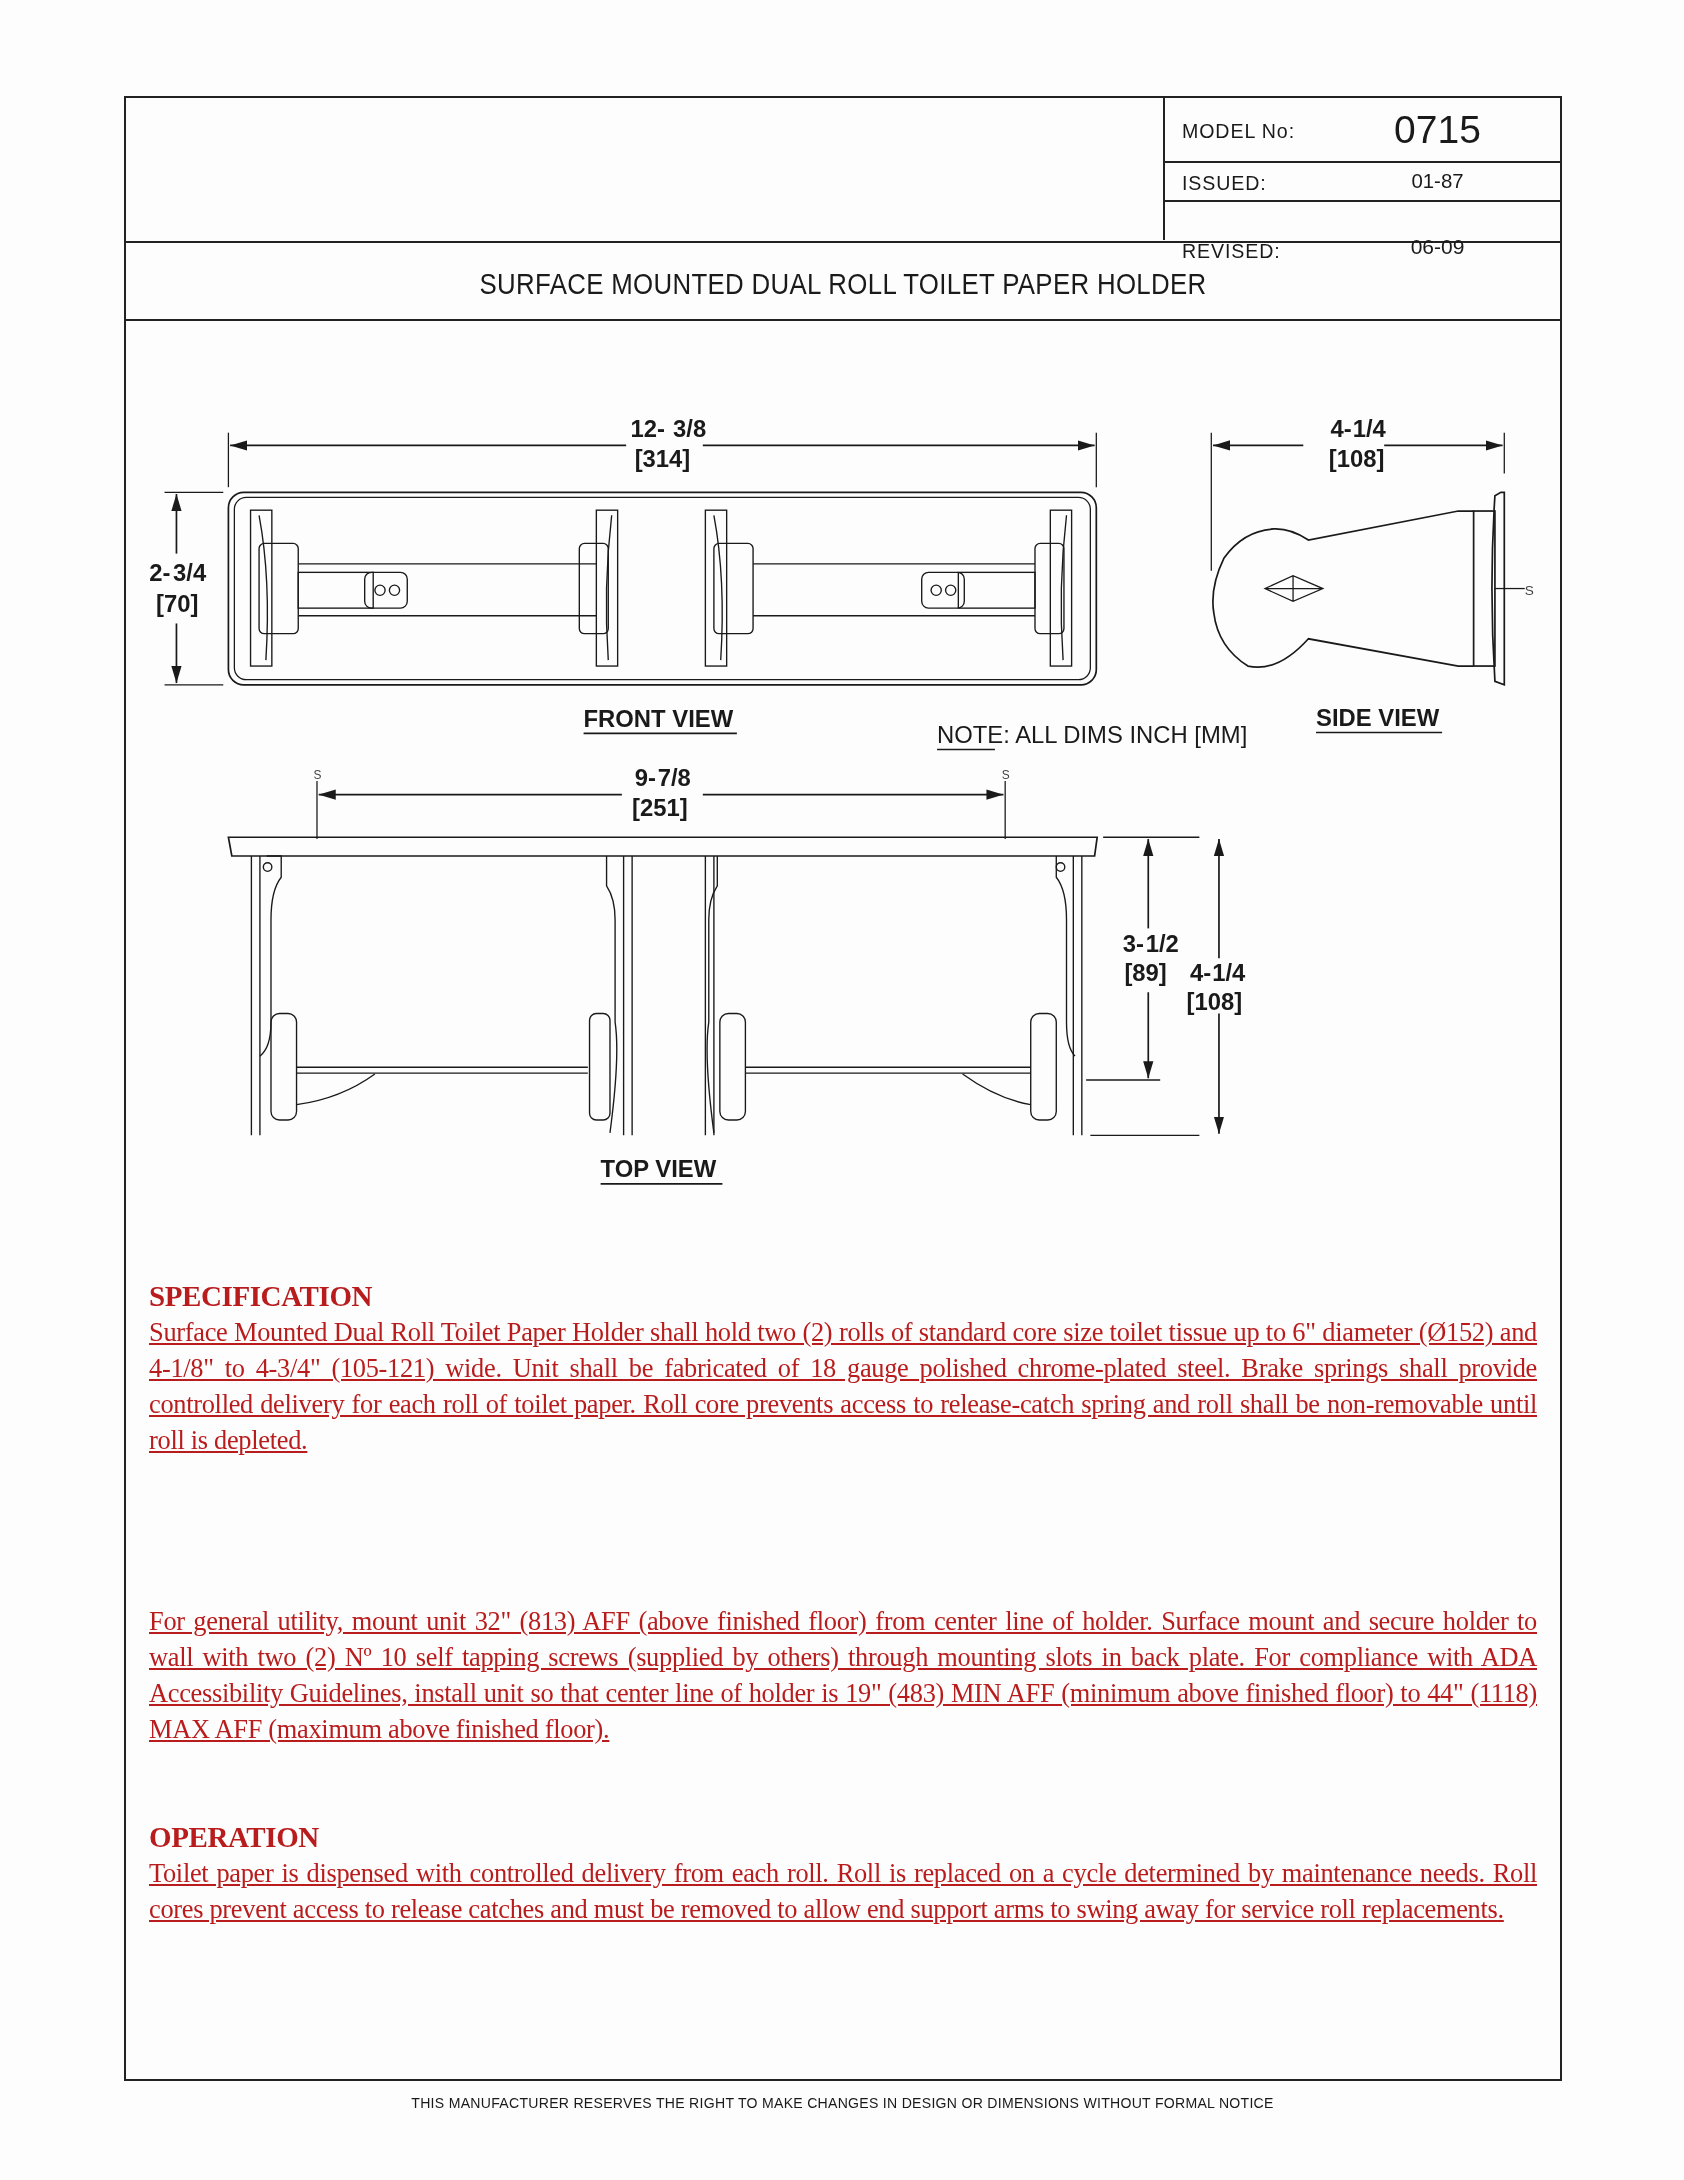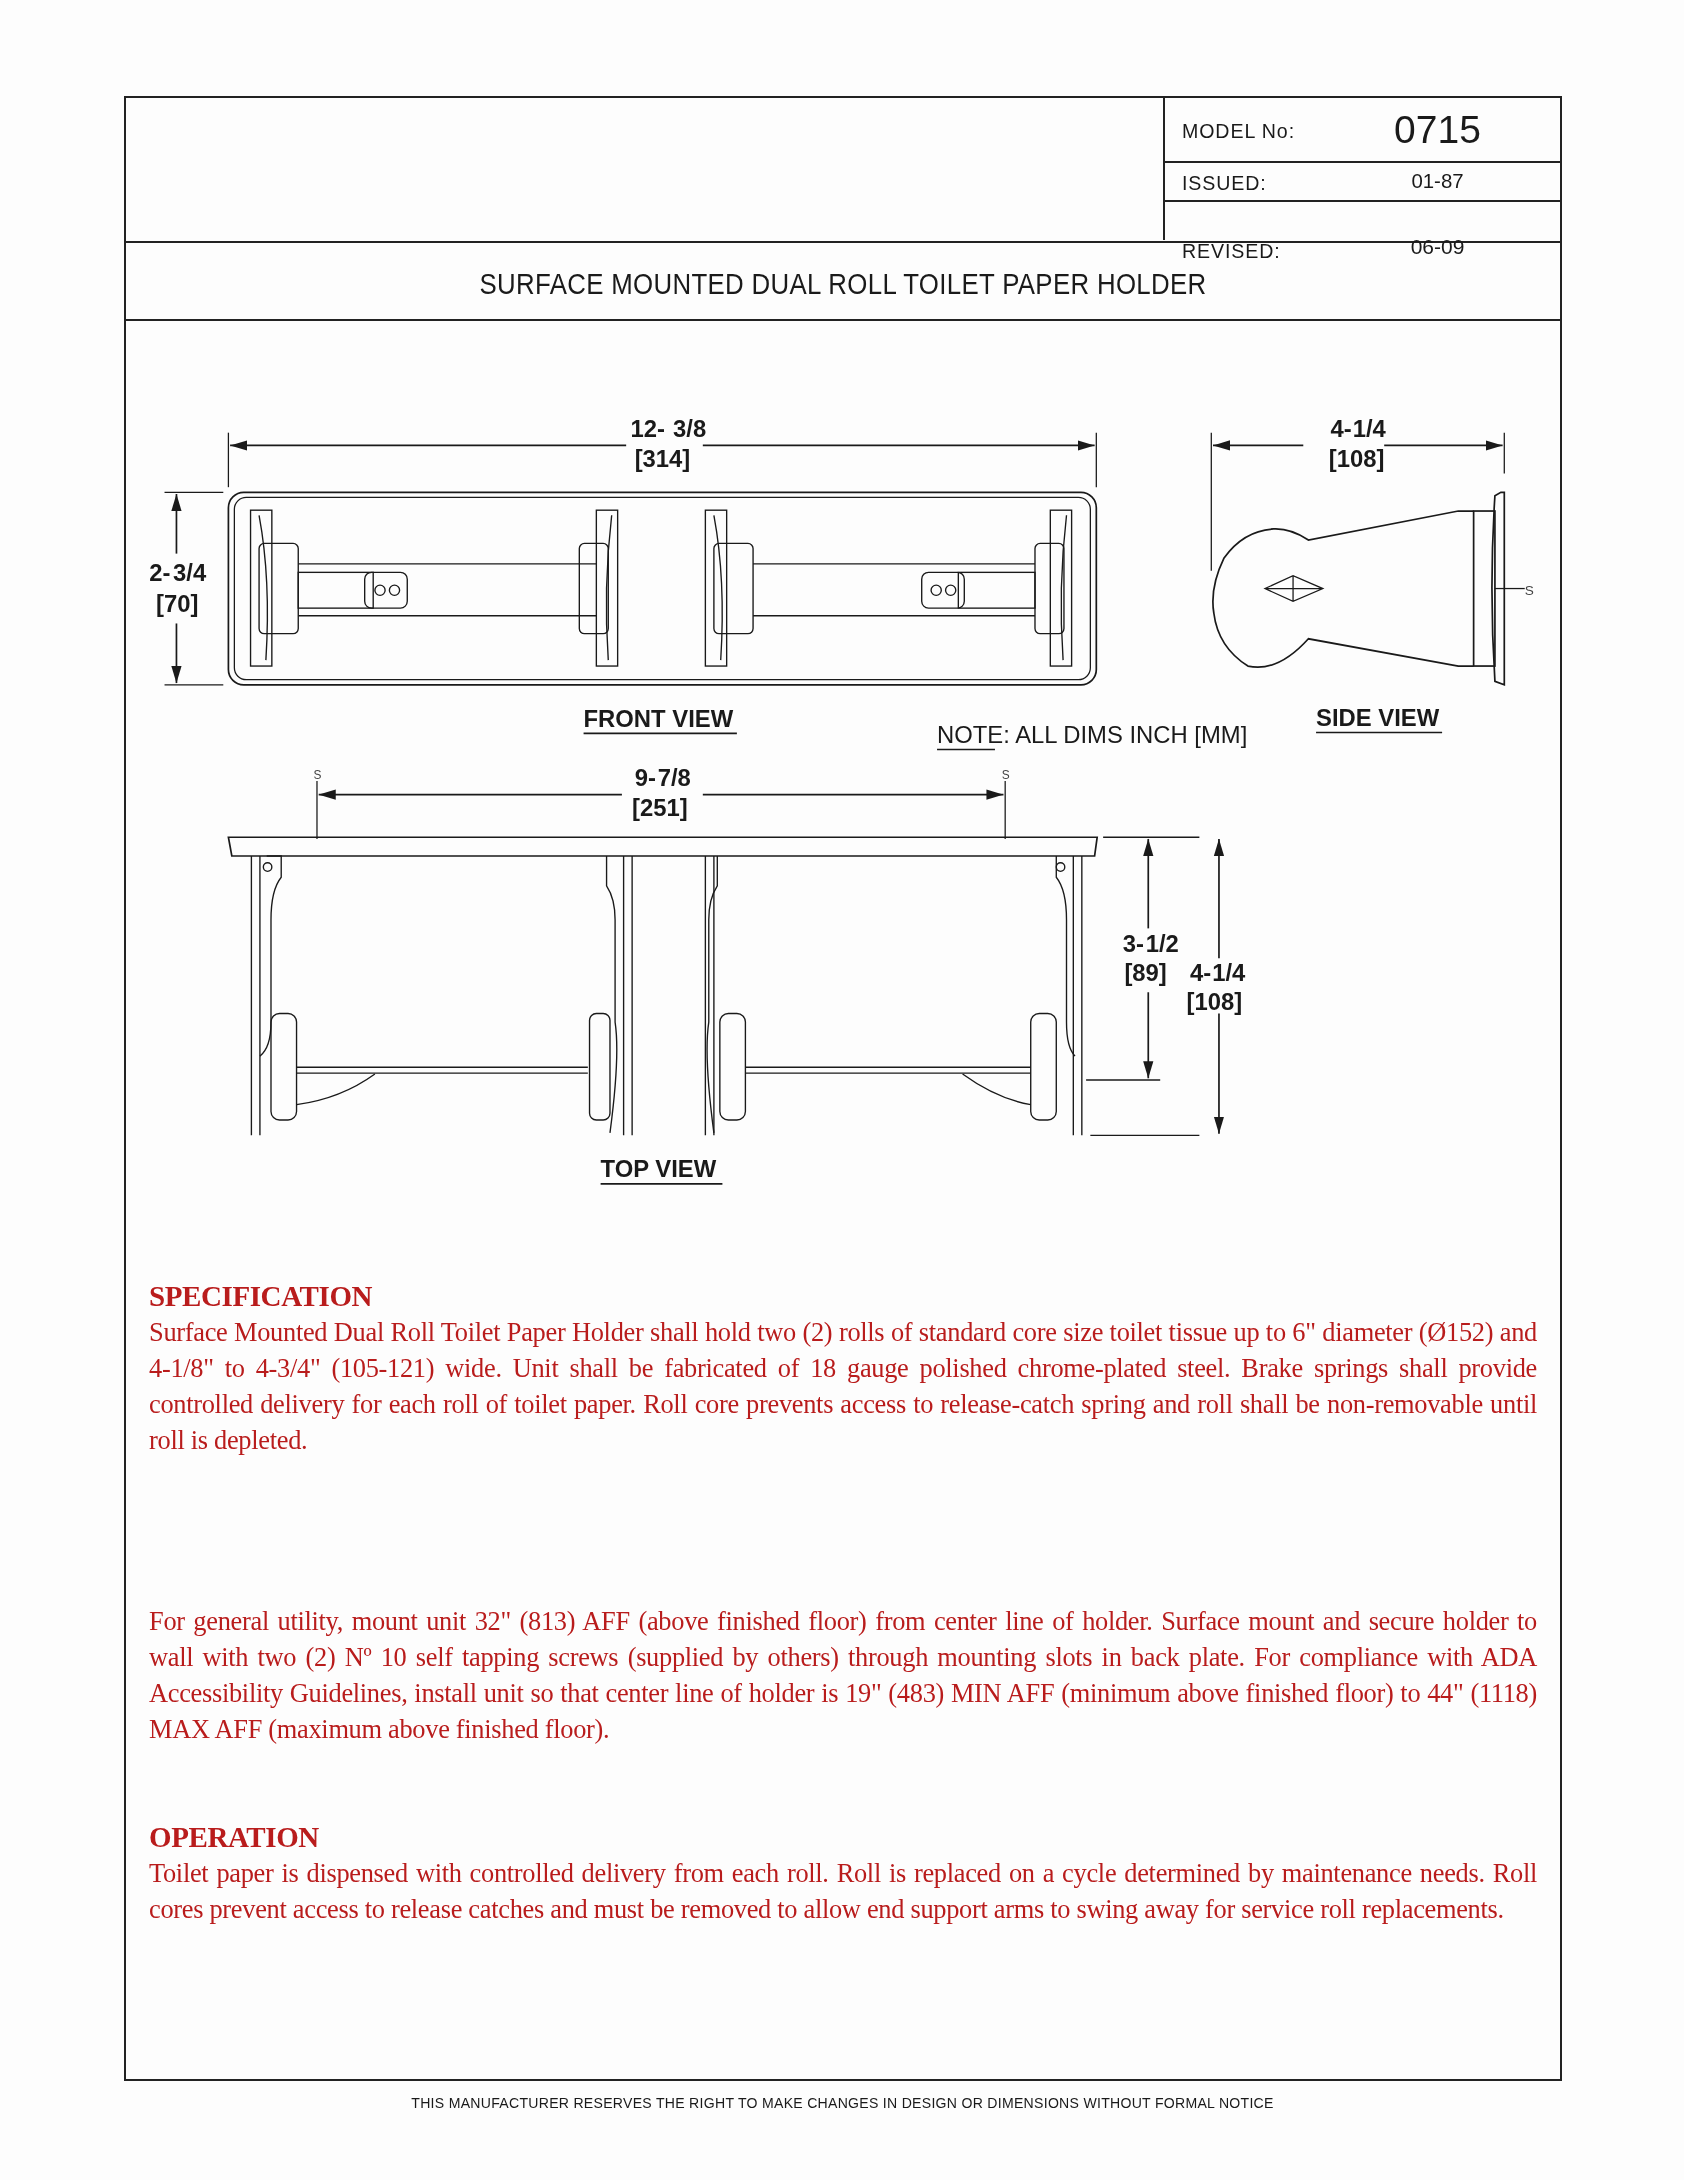--- a/index.html
+++ b/index.html
@@ -20,21 +20,21 @@
   .r3 .tlabel { top:7.7px; }
   .r3 .tval { top:3.4px; font-size:21px; }
   .titlerow { position:absolute; left:0; top:145px; width:100%; height:78px; border-bottom:2.6px solid #222; box-sizing:border-box; }
   .title { position:absolute; left:0; width:100%; top:24px; text-align:center; font-size:30px; letter-spacing:0.4px; transform:scaleX(0.86); }
   .drawing { position:absolute; left:0; top:0; width:1685px; height:1235px; pointer-events:none; }
   .drawing * { pointer-events:auto; }
   .dimtxt { font-family:"Liberation Sans", sans-serif; font-weight:bold; font-size:28px; fill:#1a1a1a; }
   .viewlbl { font-family:"Liberation Sans", sans-serif; font-weight:bold; font-size:28px; fill:#1a1a1a; }
   .section { position:absolute; left:149px; width:1388px; font-family:"Liberation Serif", serif; color:#b91c1c; }
   .sec-title { font-weight:bold; font-size:29px; letter-spacing:-0.4px; margin:0; line-height:36px; }
-  .sec-body { font-size:26.4px; line-height:36px; margin:0; text-align:justify; letter-spacing:-0.3px; }
+  .sec-body { font-size:26.4px; line-height:36px; margin:0; text-align:justify; letter-spacing:-0.3px;text-decoration:underline; }
   .footer { position:absolute; left:0; width:1685px; top:2094px; text-align:center; font-size:15.3px; letter-spacing:0.3px; transform:scaleX(0.92); }
 </style>
 </head>
 <body>
 
 <div class="sheet">
   <div class="hdr">
     <div class="tblock">
       <div class="trow r1">
         <span class="tlabel">MODEL No:</span>

